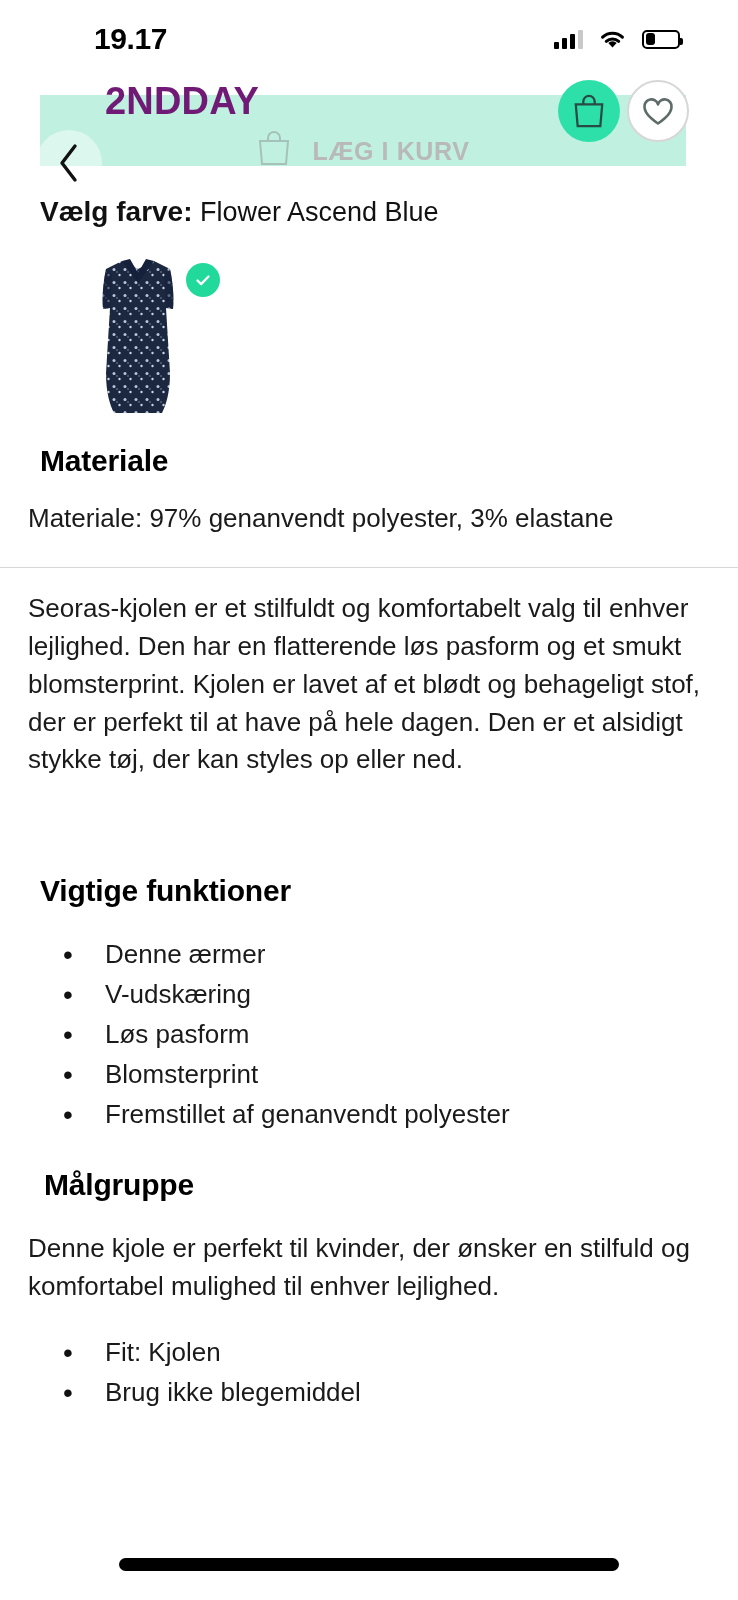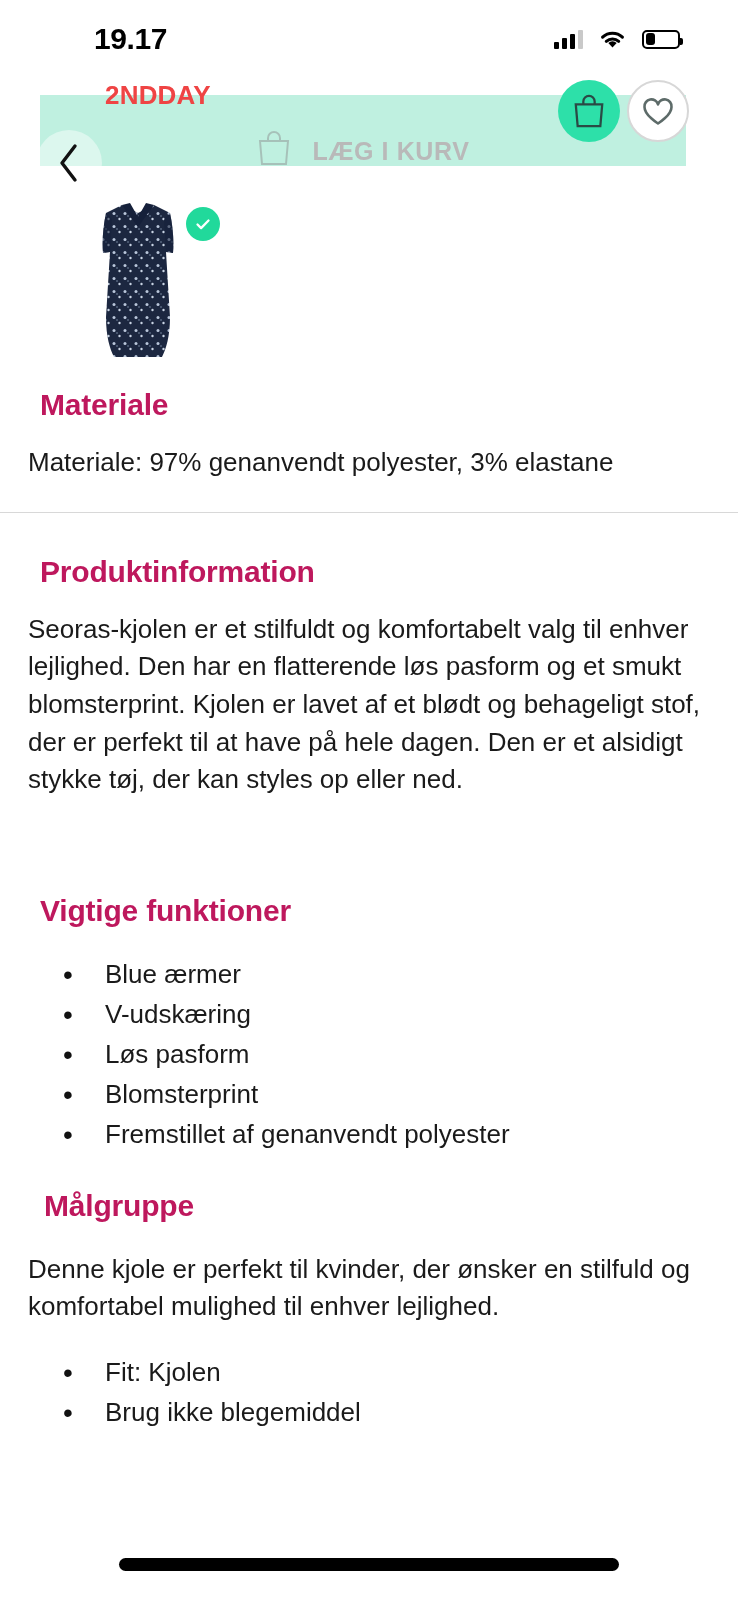--- a/index.html
+++ b/index.html
@@ -27,21 +27,21 @@
   .sig i:nth-child(1){ height:7px; }
   .sig i:nth-child(2){ height:11px; }
   .sig i:nth-child(3){ height:15px; }
   .sig i:nth-child(4){ height:19px; background:#c9c9c9; }
 
   .batt { position:relative; width:38px; height:19px; border:2px solid #000; border-radius:5px; }
   .batt::after{ content:""; position:absolute; right:-5px; top:6px; width:3px; height:7px; background:#000; border-radius:0 2px 2px 0; }
   .batt .lvl { position:absolute; left:1.5px; top:1.5px; bottom:1.5px; width:9px; background:#000; border-radius:3px; }
   .brand-logo {
     position:absolute; left:105px; top:80px;
-    font-size:26px; font-weight:bold; color:#ef4444;
+    font-size:38px; font-weight:bold; color:#701a75;
     letter-spacing:0.2px; z-index:31;
   }
 
   
   .cartbar {
     position:absolute; left:40px; top:95px; width:646px; height:71px;
     background:#bff0e0; z-index:20;
     display:flex; align-items:flex-end; justify-content:center; gap:22px;
   }
   .bag-outline { width:34px; height:36px; opacity:.45; }
@@ -78,21 +78,21 @@
 
   .swatch-wrap { position:relative; margin:22px 0 0 78px; width:120px; height:165px; }
   .swatch-img { width:100%; height:100%; display:block; }
   .swatch-check {
     position:absolute; right:-22px; top:10px;
     width:34px; height:34px; border-radius:50%;
     background:#21d99b; display:flex; align-items:center; justify-content:center;
   }
 
   h2.sec {
-    font-size:30px; font-weight:bold; color:#be185d;
+    font-size:30px; font-weight:bold; color:#000000;
     padding:0 40px; letter-spacing:-0.2px;
   }
   p.body {
     font-size:26px; color:#1a1a1a; line-height:1.45;
     padding:0 28px;
   }
   .divider { height:1px; background:#d8d8d8; width:100%; }
 
   ul.blist { list-style:none; padding:0 44px 0 60px; margin:0; }
   ul.blist li {
@@ -160,20 +160,24 @@
   </div>
 
   <div class="back-btn">
     <svg width="24" height="40" viewBox="0 0 24 40">
       <path d="M18 3L5 20l13 17" fill="none" stroke="#111" stroke-width="3.4" stroke-linecap="round" stroke-linejoin="round"></path>
     </svg>
   </div>
 
   <div class="content">
 
+    <div class="color-line">
+      <b>Vælg farve:</b>
+      <span>Flower Ascend Blue</span>
+    </div>
 
     <div class="swatch-wrap">
       <svg class="swatch-img" viewBox="0 0 120 165">
         <defs>
           <pattern id="floral" width="11" height="13" patternUnits="userSpaceOnUse">
             <rect width="11" height="13" fill="#1c2740"></rect>
             <circle cx="3" cy="3.5" r="1.5" fill="#b9c6da"></circle>
             <circle cx="8.5" cy="9" r="1.2" fill="#c9d4e4"></circle>
             <circle cx="6" cy="6" r="0.7" fill="#8fa2bd"></circle>
           </pattern>
@@ -189,26 +193,25 @@
           <path d="M3.5 9.5l3.6 3.6L14.5 5.5" fill="none" stroke="#fff" stroke-width="2.3" stroke-linecap="round" stroke-linejoin="round"></path>
         </svg>
       </div>
     </div>
 
     <h2 class="sec" style="margin-top:26px;">Materiale</h2>
     <p class="body" style="margin-top:22px;">Materiale: 97% genanvendt polyester, 3% elastane</p>
 
     <div class="divider" style="margin-top:30px;"></div>
 
-    <h2 class="sec" style="margin-top:42px;">Produktinformation</h2>
     <p class="body" style="margin-top:22px;">Seoras-kjolen er et stilfuldt og komfortabelt valg til enhver lejlighed. Den har en flatterende løs pasform og et smukt blomsterprint. Kjolen er lavet af et blødt og behageligt stof, der er perfekt til at have på hele dagen. Den er et alsidigt stykke tøj, der kan styles op eller ned.</p>
 
     <h2 class="sec" style="margin-top:95px;">Vigtige funktioner</h2>
     <ul class="blist" style="margin-top:28px;">
-      <li>Blue ærmer</li>
+      <li>Denne ærmer</li>
       <li>V-udskæring</li>
       <li>Løs pasform</li>
       <li>Blomsterprint</li>
       <li>Fremstillet af genanvendt polyester</li>
     </ul>
 
     <h2 class="sec" style="margin-top:36px;padding-left:44px;">Målgruppe</h2>
     <p class="body" style="margin-top:28px;">Denne kjole er perfekt til kvinder, der ønsker en stilfuld og komfortabel mulighed til enhver lejlighed.</p>
 
     <ul class="blist" style="margin-top:28px;">

